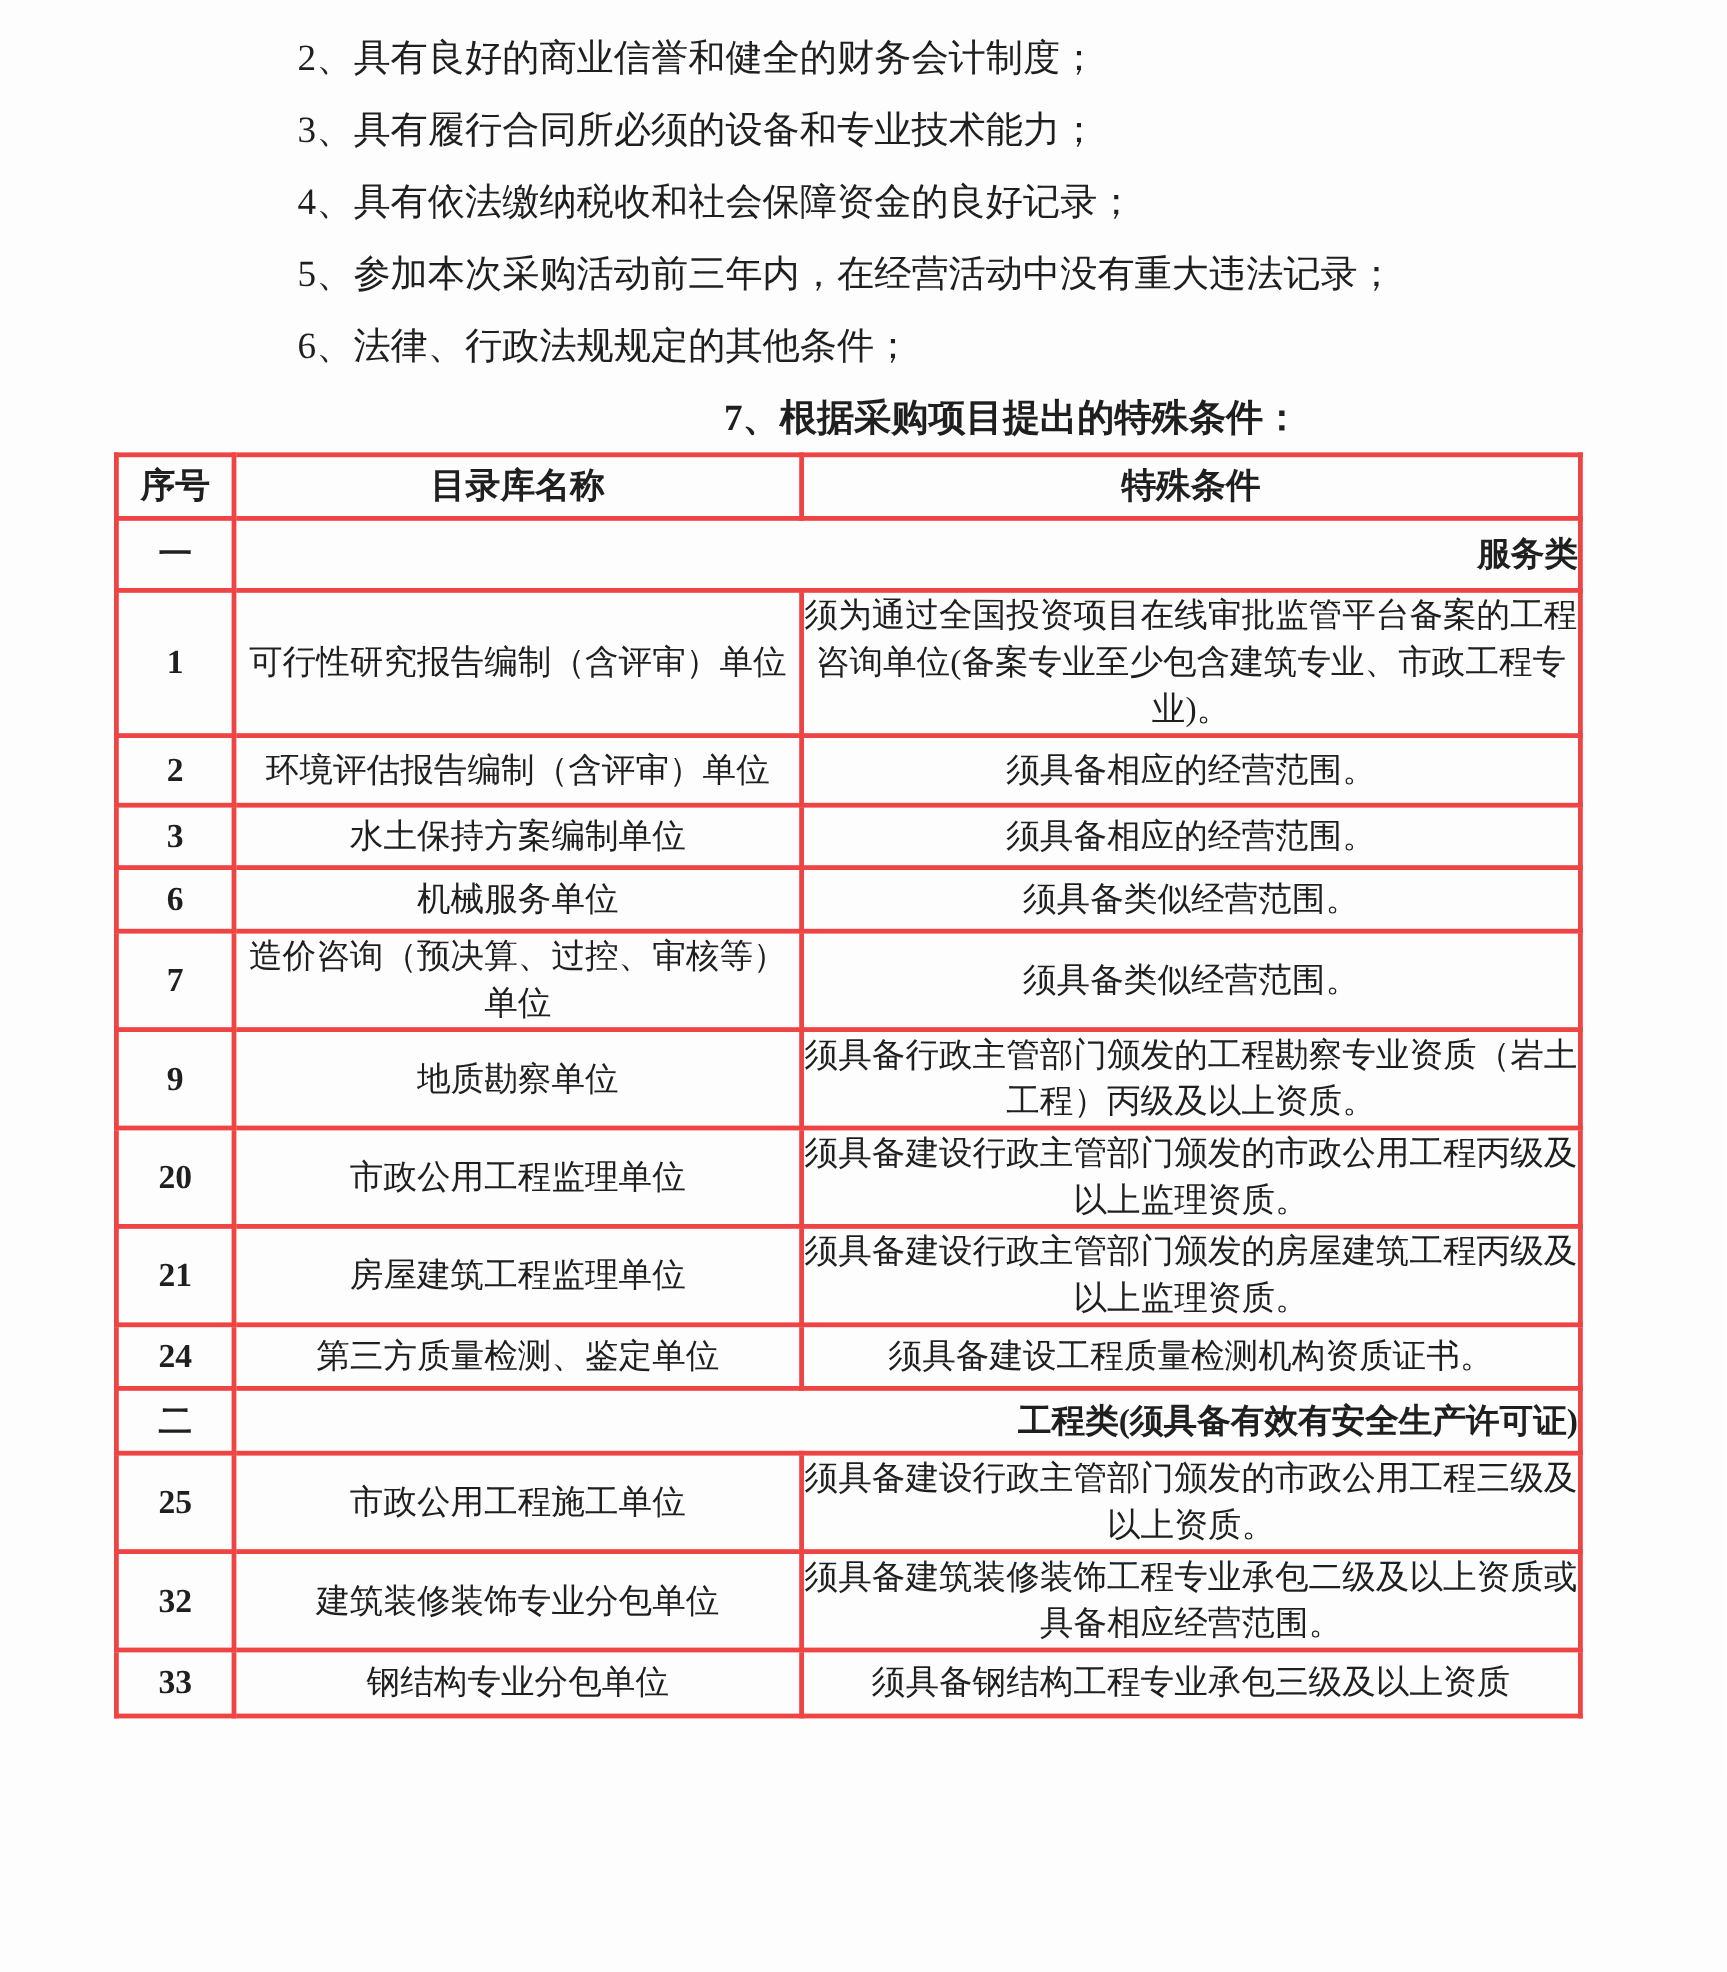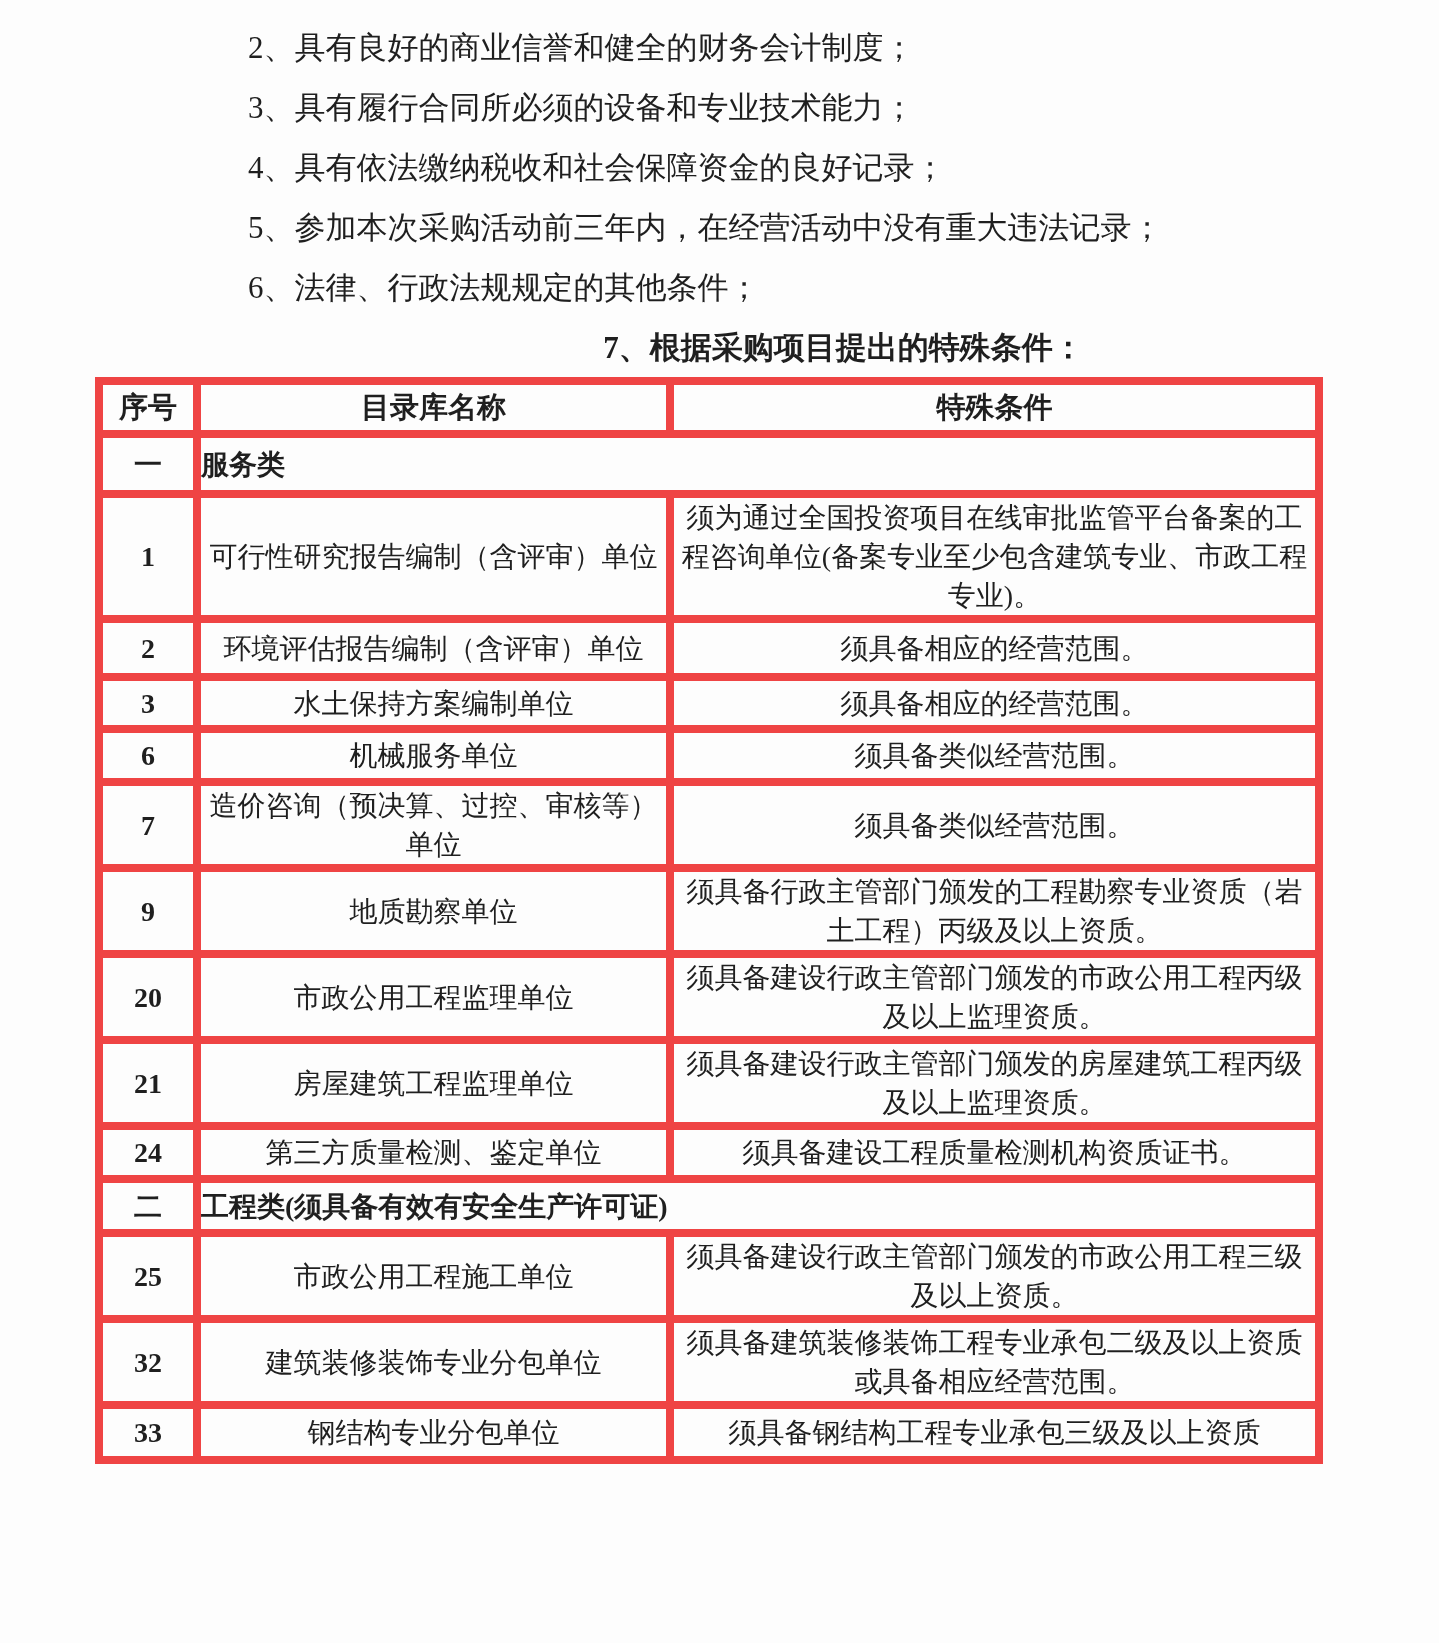--- a/index.html
+++ b/index.html
@@ -23,21 +23,21 @@
   .intro p.bold { font-weight:bold;text-align:center; }
   
   table.cond {
     position:absolute;
     left:95px; top:377px;
     width:1220px;
     border-collapse:collapse;
     table-layout:fixed;
   }
   table.cond th, table.cond td {
-    border:8px solid #ef4444;
+    border:4px solid #ef4444;
     font-size:28px;
     line-height:39px;
     padding:0;
     vertical-align:middle;
     overflow:hidden;
   }
   table.cond th {
     font-weight:bold;
     font-size:29px;
     text-align:center;
@@ -45,21 +45,21 @@
   td.c-no {
     text-align:center;
     font-weight:bold;
     font-size:29px;
   }
   td.c-name, td.c-cond {
     text-align:center;
     padding:2px 6px 2px 8px;
   }
   td.c-section {
-    text-align:left;
+    text-align:right;
     font-weight:bold;
     font-size:29px;
   }
 </style>
 </head>
 <body>
 
 <div class="page">
 
   <div class="intro">

